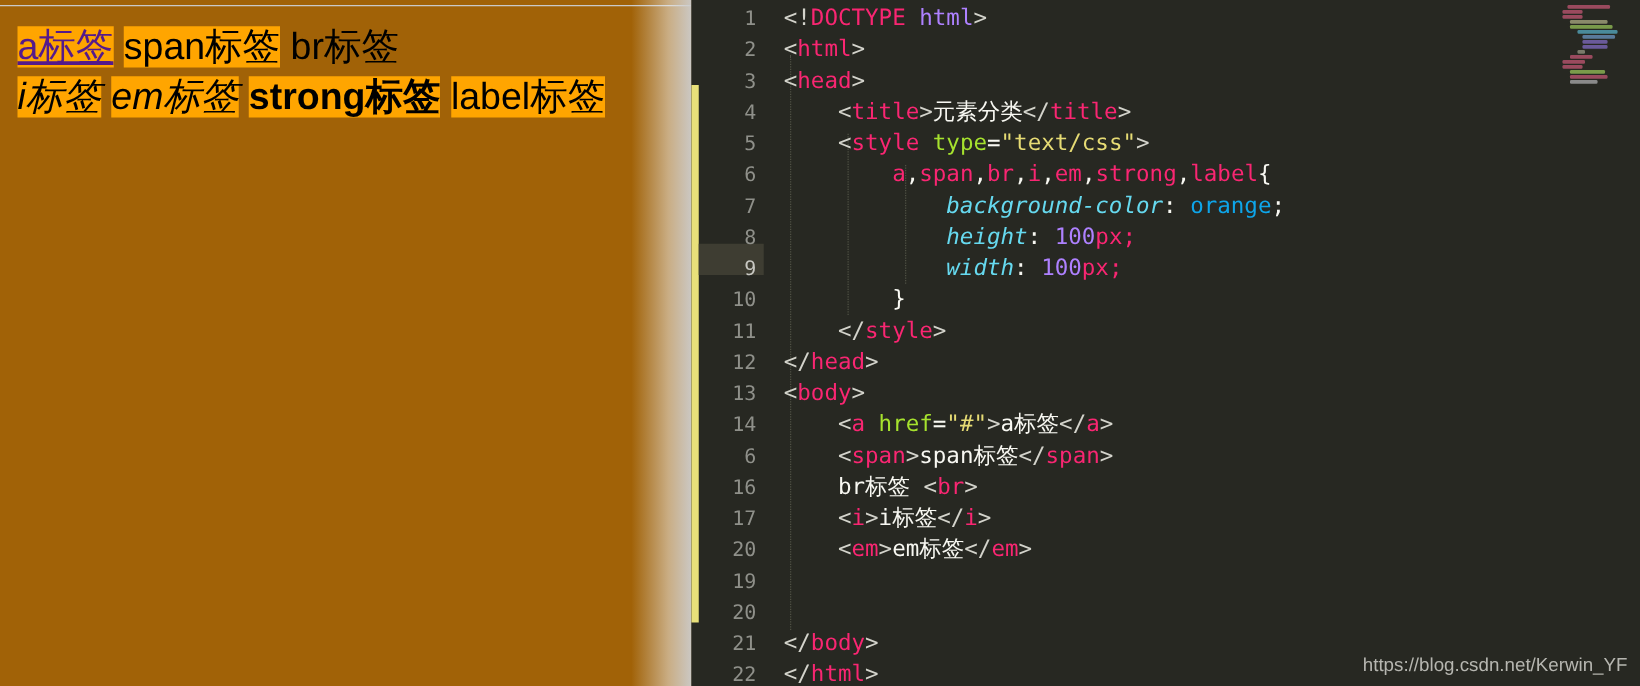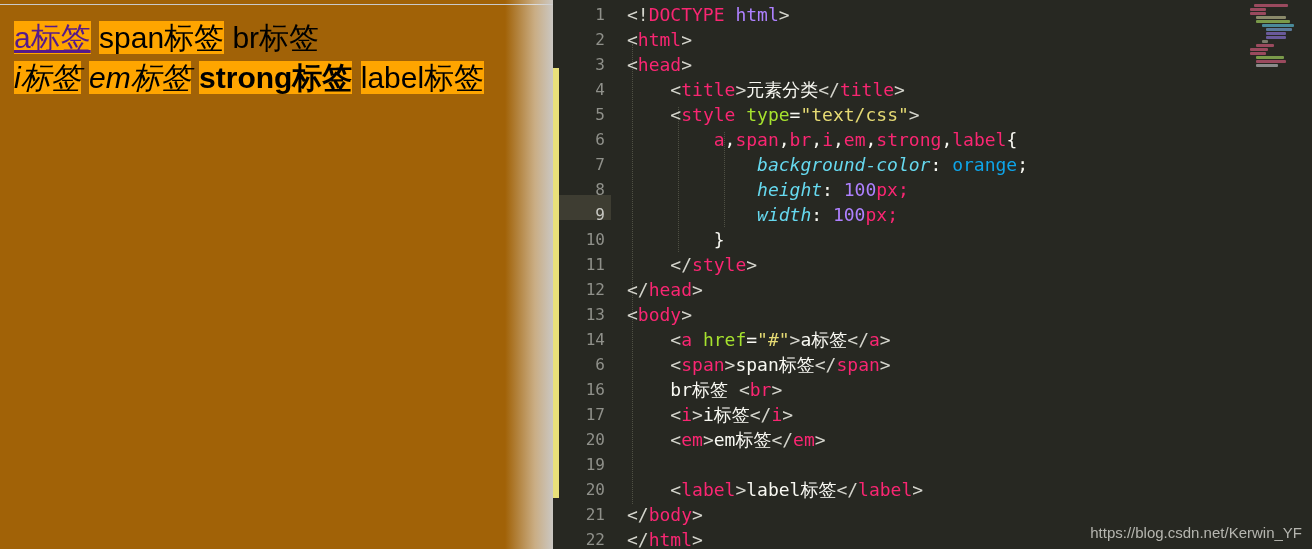--- a/index.html
+++ b/index.html
@@ -192,21 +192,20 @@
       <div class="cl" style="top:202px">            <span class="pr">width</span><span class="tx">:</span> <span class="num">100</span><span class="un">px</span><span class="un">;</span></div>
       <div class="cl" style="top:227px">        <span class="tx">}</span></div>
       <div class="cl" style="top:252px">    <span class="br2">&lt;/</span><span class="p">style</span><span class="br2">&gt;</span></div>
       <div class="cl" style="top:277px"><span class="br2">&lt;/</span><span class="p">head</span><span class="br2">&gt;</span></div>
       <div class="cl" style="top:302px"><span class="br2">&lt;</span><span class="p">body</span><span class="br2">&gt;</span></div>
       <div class="cl" style="top:327px">    <span class="br2">&lt;</span><span class="p">a</span> <span class="at">href</span><span class="op">=</span><span class="st">"#"</span><span class="br2">&gt;</span><span class="tx">a标签</span><span class="br2">&lt;/</span><span class="p">a</span><span class="br2">&gt;</span></div>
       <div class="cl" style="top:377px">    <span class="tx">br标签 </span><span class="br2">&lt;</span><span class="p">br</span><span class="br2">&gt;</span></div>
       <div class="cl" style="top:352px">    <span class="br2">&lt;</span><span class="p">span</span><span class="br2">&gt;</span><span class="tx">span标签</span><span class="br2">&lt;/</span><span class="p">span</span><span class="br2">&gt;</span></div>
       <div class="cl" style="top:402px">    <span class="br2">&lt;</span><span class="p">i</span><span class="br2">&gt;</span><span class="tx">i标签</span><span class="br2">&lt;/</span><span class="p">i</span><span class="br2">&gt;</span></div>
       <div class="cl" style="top:427px">    <span class="br2">&lt;</span><span class="p">em</span><span class="br2">&gt;</span><span class="tx">em标签</span><span class="br2">&lt;/</span><span class="p">em</span><span class="br2">&gt;</span></div>
-      <div class="cl" style="top:477px">    <span class="br2">&lt;</span><span class="p">label</span><span class="br2">&gt;</span><span class="tx">label标签</span><span class="br2">&lt;/</span><span class="p">label</span><span class="br2">&gt;</span></div>
       <div class="cl" style="top:502px"><span class="br2">&lt;/</span><span class="p">body</span><span class="br2">&gt;</span></div>
       <div class="cl" style="top:527px"><span class="br2">&lt;/</span><span class="p">html</span><span class="br2">&gt;</span></div>
     </div>
 
     <div id="minimap">
       <div class="mm" style="left:12px; top:2px;  width:34px; background:#9a4a5e;"></div>
       <div class="mm" style="left:8px;  top:6px;  width:16px; background:#9a4a5e;"></div>
       <div class="mm" style="left:8px;  top:10px; width:16px; background:#9a4a5e;"></div>
       <div class="mm" style="left:14px; top:14px; width:30px; background:#8a8a6a;"></div>
       <div class="mm" style="left:14px; top:18px; width:34px; background:#7a9a4a;"></div>

